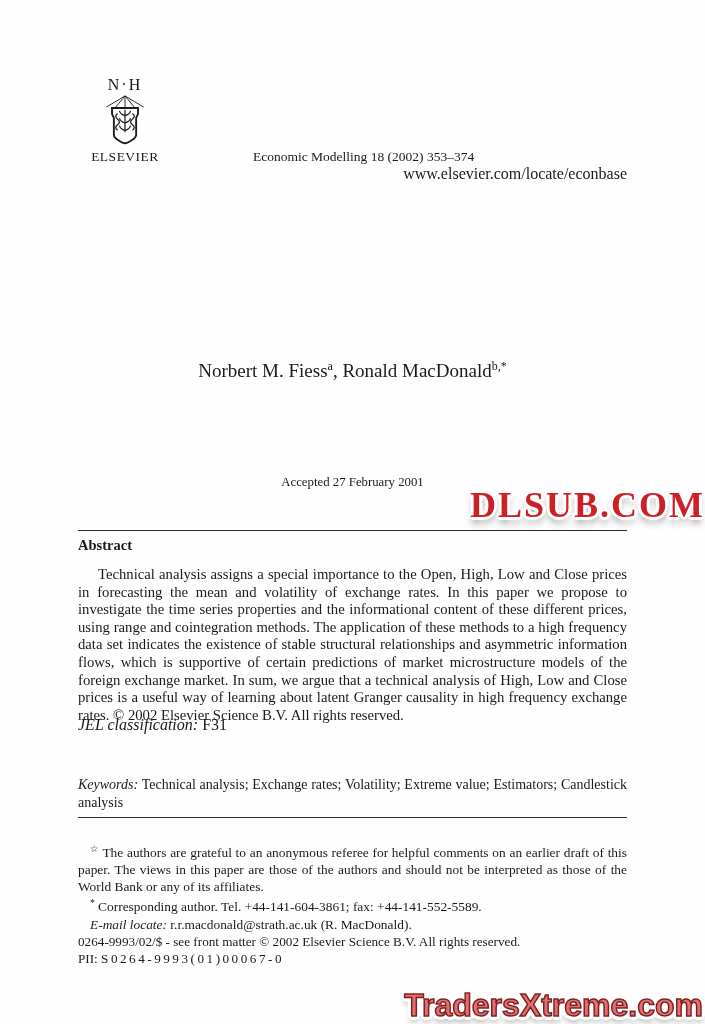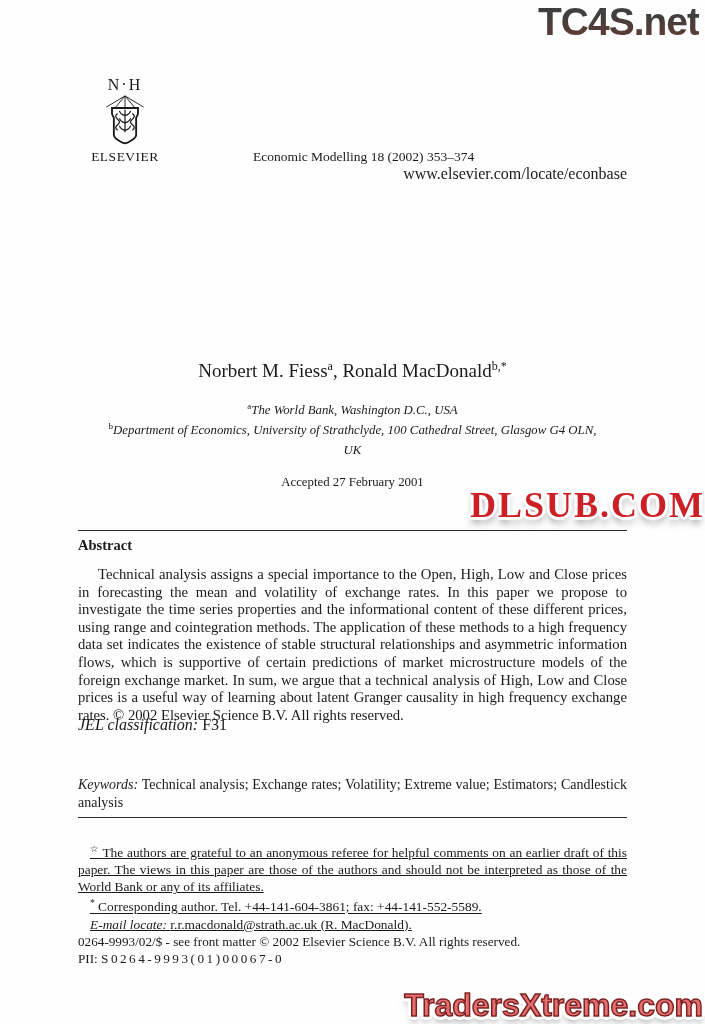--- a/index.html
+++ b/index.html
@@ -68,35 +68,34 @@
                 font-size:14.7px; line-height:17.6px; text-align:justify; text-indent:20px; }
   .jel { position:absolute; top:716px; left:78px; font-size:16px; font-style:italic; }
   .jel .val { font-style:normal; }
   .keywords { position:absolute; top:776px; left:78px; width:549px;
               font-size:14px; line-height:17.5px; text-align:justify; }
   .keywords .lbl { font-style:italic; }
 
   
   .footnotes { position:absolute; top:841px; left:78px; width:549px;
                font-size:13.4px; line-height:17px; text-align:justify; }
-  .footnotes p { margin:0; text-indent:12px;text-decoration:underline; }
+  .footnotes p { margin:0; text-indent:12px; }
   .footnotes sup { font-size:9.5px; }
   .fn-email .lbl { font-style:italic; }
   .copyright { position:absolute; top:934px; left:78px; font-size:13.2px; }
   .pii { position:absolute; top:951px; left:78px; font-size:13.2px; }
   .pii .val { letter-spacing:2.5px;margin-top:36px; }
 
   .tree-svg { display:block; margin:1px auto 0 auto; }
 </style>
 </head>
 <body>
 
 <div class="page">
 
-  <div class="wm-top">TC4S.net</div>
 
   <div class="logo-block">
     <div class="nh">N·H</div>
     <svg class="tree-svg" width="58" height="52" viewBox="0 0 60 56">
       <g stroke="#1a1a1a" stroke-width="1" fill="none">
         <path d="M30 1 L10 13 M30 1 L20 13 M30 1 L30 13 M30 1 L40 13 M30 1 L50 13"></path>
       </g>
       <g fill="none" stroke="#1a1a1a" stroke-width="2">
         <path d="M16 14 h28 v6 c0 2 -2 3 -2 5 v18 c0 4 -10 9 -12 9 c-2 0 -12 -5 -12 -9 v-18 c0 -2 -2 -3 -2 -5 z"></path>
       </g>
@@ -111,25 +110,20 @@
   </div>
 
   <div class="journal-citation">Economic Modelling 18 (2002) 353–374</div>
 
 
   <div class="website">www.elsevier.com/locate/econbase</div>
 
 
   <div class="authors"><span>Norbert M. Fiess</span><sup>a</sup><span>, </span><span>Ronald MacDonald</span><sup>b,*</sup></div>
 
-  <div class="affiliations">
-    <div><sup>a</sup><span>The World Bank, Washington D.C., USA</span></div>
-    <div><sup>b</sup><span>Department of Economics, University of Strathclyde, 100 Cathedral Street, Glasgow G4 OLN,</span></div>
-    <div>UK</div>
-  </div>
 
   <div class="accepted">Accepted 27 February 2001</div>
 
   <div class="dlsub-wm">DLSUB.COM</div>
 
   <div class="rule rule1"></div>
 
   <div class="abstract-h">Abstract</div>
   <div class="abstract-p">Technical analysis assigns a special importance to the Open, High, Low and Close prices in forecasting the mean and volatility of exchange rates. In this paper we propose to investigate the time series properties and the informational content of these different prices, using range and cointegration methods. The application of these methods to a high frequency data set indicates the existence of stable structural relationships and asymmetric information flows, which is supportive of certain predictions of market microstructure models of the foreign exchange market. In sum, we argue that a technical analysis of High, Low and Close prices is a useful way of learning about latent Granger causality in high frequency exchange rates. © 2002 Elsevier Science B.V. All rights reserved.</div>
 

